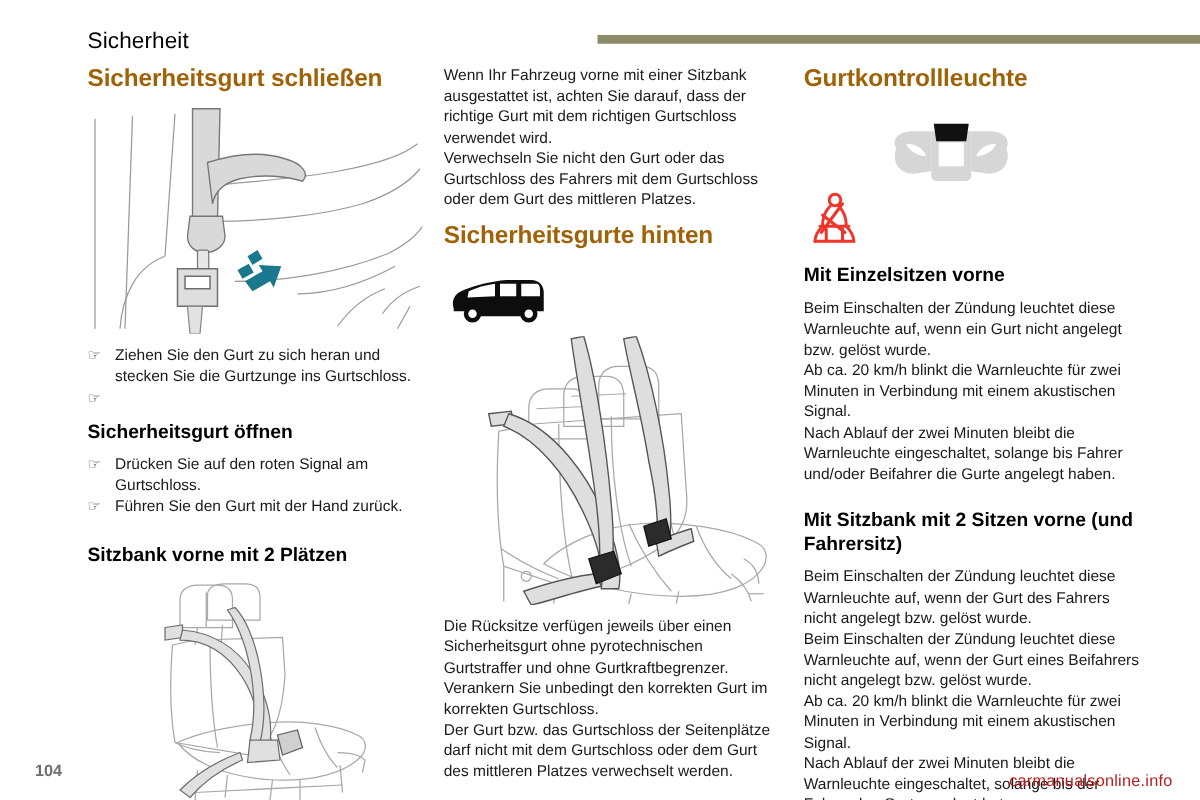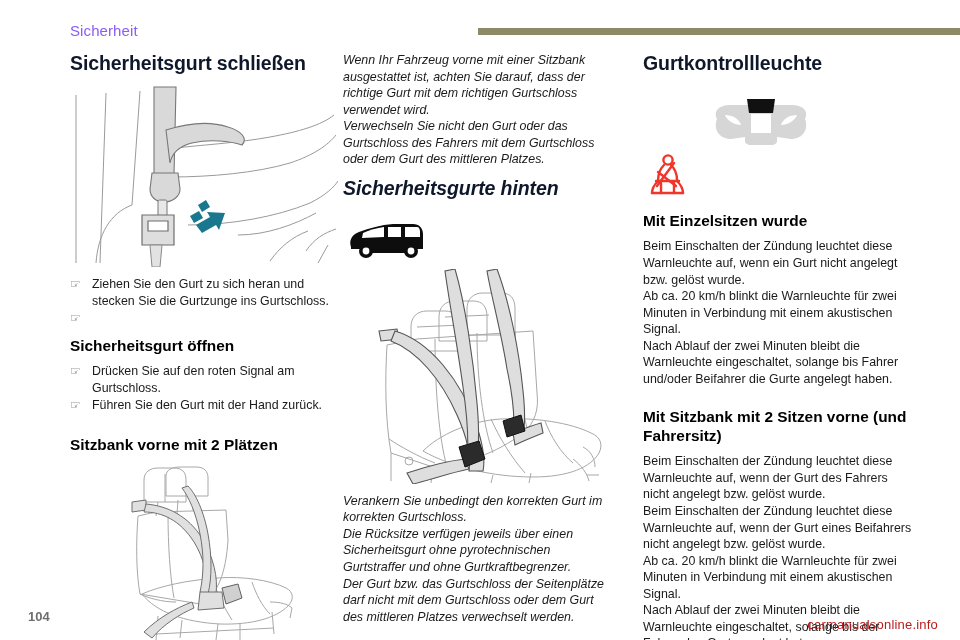--- a/index.html
+++ b/index.html
@@ -13,46 +13,46 @@
   .page {
     position: relative;
     width: 960px; height: 640px;
     background: #ffffff;
   }
 
   
   .breadcrumb {
     position: absolute;
     left: 70px; top: 22px;
-    font-size: 15px;
-    color: #8b5cf6;
+    font-size: 18px;
+    color: #000000;
     letter-spacing: .1px;
     text-align: right;
   }
   .header-rule {
     position: absolute;
     left: 478px; top: 28px;
     width: 482px; height: 7px;
     background: #8b8b67;
   }
 
   
   .col {
     position: absolute;
     top: 52px;
     width: 276px;
   }
   .col-1 { left: 70px;  width: 268px; }
-  .col-2 { left: 343px; width: 268px; font-style: italic; }
+  .col-2 { left: 355px; width: 268px; }
   .col-3 { left: 643px; width: 272px; }
 
   h1.sec-title {
     font-size: 19.5px;
     font-weight: bold;
-    color: #0f172a;
+    color: #a16207;
     margin: 0 0 10px 0;
     line-height: 1.18;
     letter-spacing: -0.1px;
   }
   h2.sub-title {
     font-size: 15.4px;
     font-weight: bold;
     color: #000;
     margin: 0 0 8px 0;
     line-height: 1.2;
@@ -337,22 +337,22 @@
 
         <g fill="#2b2b2b" stroke="#111" stroke-width="1">
           <path d="M86 178 L106 172 L112 190 L92 198 Z"></path>
           <path d="M130 152 L148 146 L152 162 L134 168 Z"></path>
         </g>
       </svg>
     </div>
 
     <div class="gap-s"></div>
 
+    <p class="body">Die Rücksitze verfügen jeweils über einen Sicherheitsgurt ohne pyrotechnischen Gurtstraffer und ohne Gurtkraftbegrenzer.</p>
     <p class="body">Verankern Sie unbedingt den korrekten Gurt im korrekten Gurtschloss.</p>
-    <p class="body">Die Rücksitze verfügen jeweils über einen Sicherheitsgurt ohne pyrotechnischen Gurtstraffer und ohne Gurtkraftbegrenzer.</p>
     <p class="body">Der Gurt bzw. das Gurtschloss der Seitenplätze darf nicht mit dem Gurtschloss oder dem Gurt des mittleren Platzes verwechselt werden.</p>
 
   </div>
 
   <div class="col col-3">
 
     <h1 class="sec-title">Gurtkontrollleuchte</h1>
 
     <div class="fig" style="margin-top:22px; margin-left:68px;">
       <svg width="100" height="48" viewBox="0 0 100 48">
@@ -389,21 +389,21 @@
           <path d="M3 40 L34 40"></path>
 
           <path d="M25 10 L8 33"></path>
           <path d="M9 19 L27 33"></path>
         </g>
       </svg>
     </div>
 
     <div class="gap-m"></div>
 
-    <h2 class="sub-title">Mit Einzelsitzen wurde</h2>
+    <h2 class="sub-title">Mit Einzelsitzen vorne</h2>
 
     <p class="body">Beim Einschalten der Zündung leuchtet diese Warnleuchte auf, wenn ein Gurt nicht angelegt bzw. gelöst wurde.</p>
     <p class="body">Ab ca. 20 km/h blinkt die Warnleuchte für zwei Minuten in Verbindung mit einem akustischen Signal.</p>
     <p class="body">Nach Ablauf der zwei Minuten bleibt die Warnleuchte eingeschaltet, solange bis Fahrer und/oder Beifahrer die Gurte angelegt haben.</p>
 
     <div class="gap-l"></div>
 
     <h2 class="sub-title">Mit Sitzbank mit 2 Sitzen vorne (und Fahrersitz)</h2>
 
     <p class="body">Beim Einschalten der Zündung leuchtet diese Warnleuchte auf, wenn der Gurt des Fahrers nicht angelegt bzw. gelöst wurde.</p>

